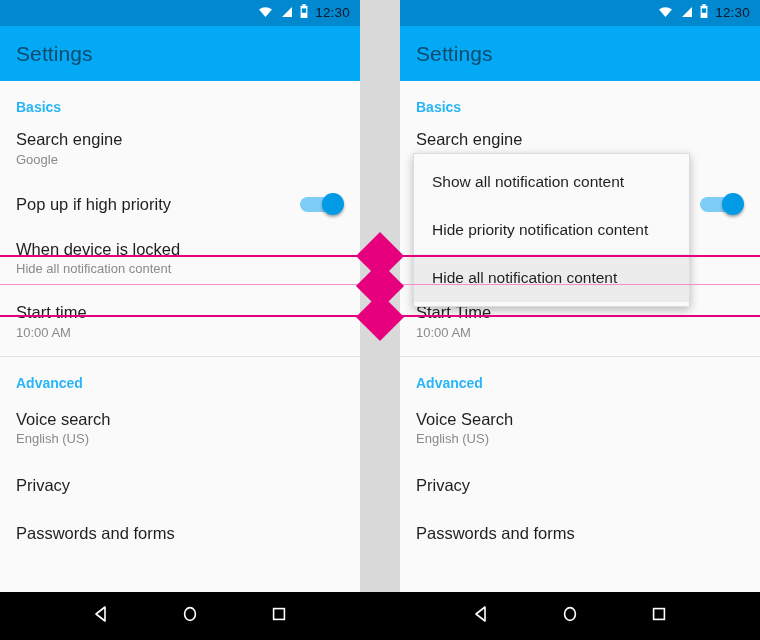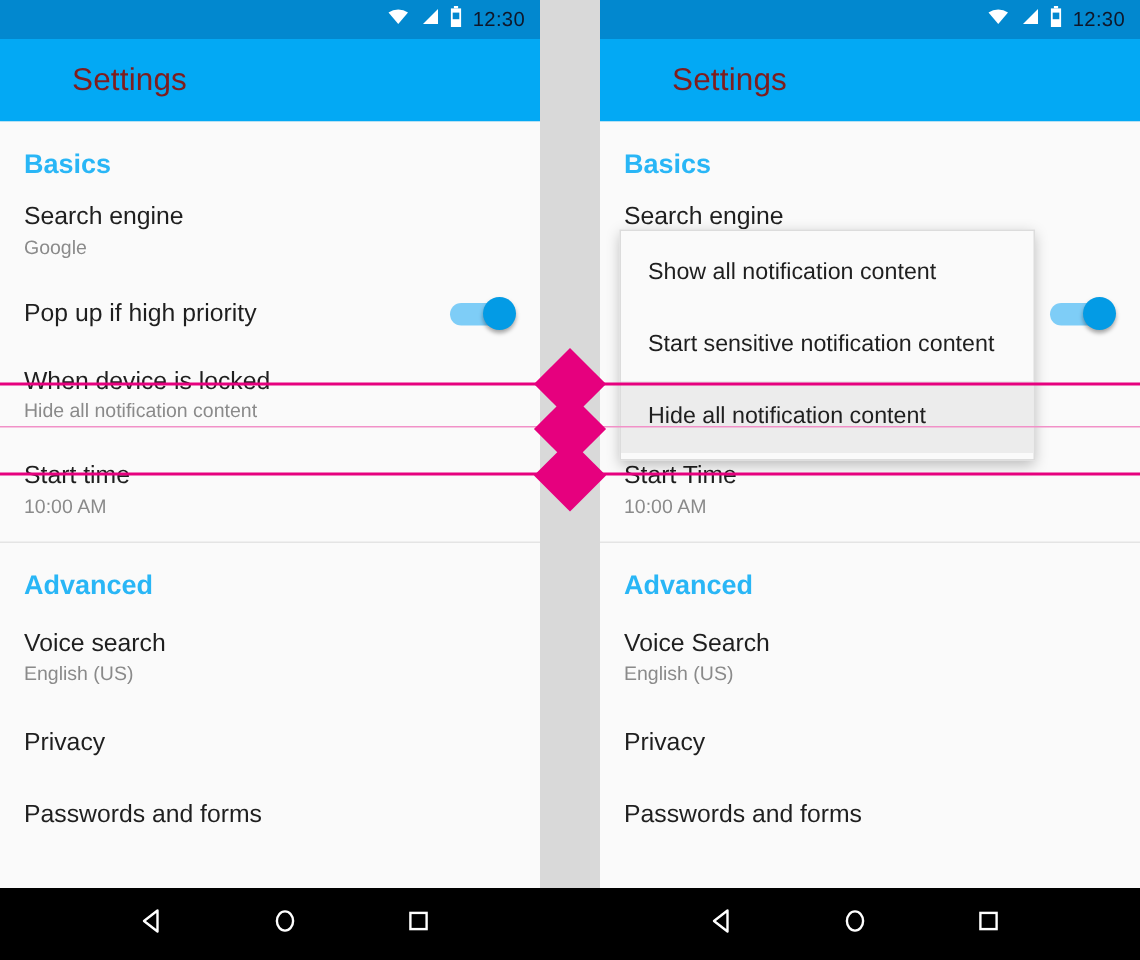--- a/index.html
+++ b/index.html
@@ -49,32 +49,31 @@
   
   .appbar {
     height: 55px;
     background: #03a9f4;
     display: flex;
     align-items: center;
     padding-left: 16px;
     box-shadow: 0 1px 2px rgba(0,0,0,.10);
   }
   .appbar-title {
-    color: #7f1d1d;
+    color: #0c4a6e;
     font-size: 21px;
     font-weight: 400;
     letter-spacing: .1px;
-    margin-left: 32px;
   }
 
   
   .list { background: #fafafa; position: relative; }
   .section-header {
     color: #29b6f6;
-    font-size: 18px;
+    font-size: 14px;
     font-weight: 700;
     padding: 18px 16px 0 16px;
   }
   .row {
     position: relative;
     padding: 0 16px;
     display: flex;
     align-items: flex-end;
     min-height: 48px;
   }
@@ -365,21 +364,21 @@
 
       <div class="row" style="padding-top:12px;padding-bottom:10px;">
         <div class="row-texts">
           <div class="row-title">Passwords and forms</div>
         </div>
       </div>
     </div>
 
     <div class="dropdown">
       <div class="dd-item">Show all notification content</div>
-      <div class="dd-item">Start sensitive notification content</div>
+      <div class="dd-item">Hide priority notification content</div>
       <div class="dd-item selected">Hide all notification content</div>
     </div>
   </div>
 
   <div class="anno-layer">
     <div class="anno-line thick" style="top:255px;"></div>
     <div class="anno-line thin" style="top:284px;"></div>
     <div class="anno-line thick" style="top:315px;"></div>
 
     <div class="diamond" style="left:380px; top:256px;"></div>

